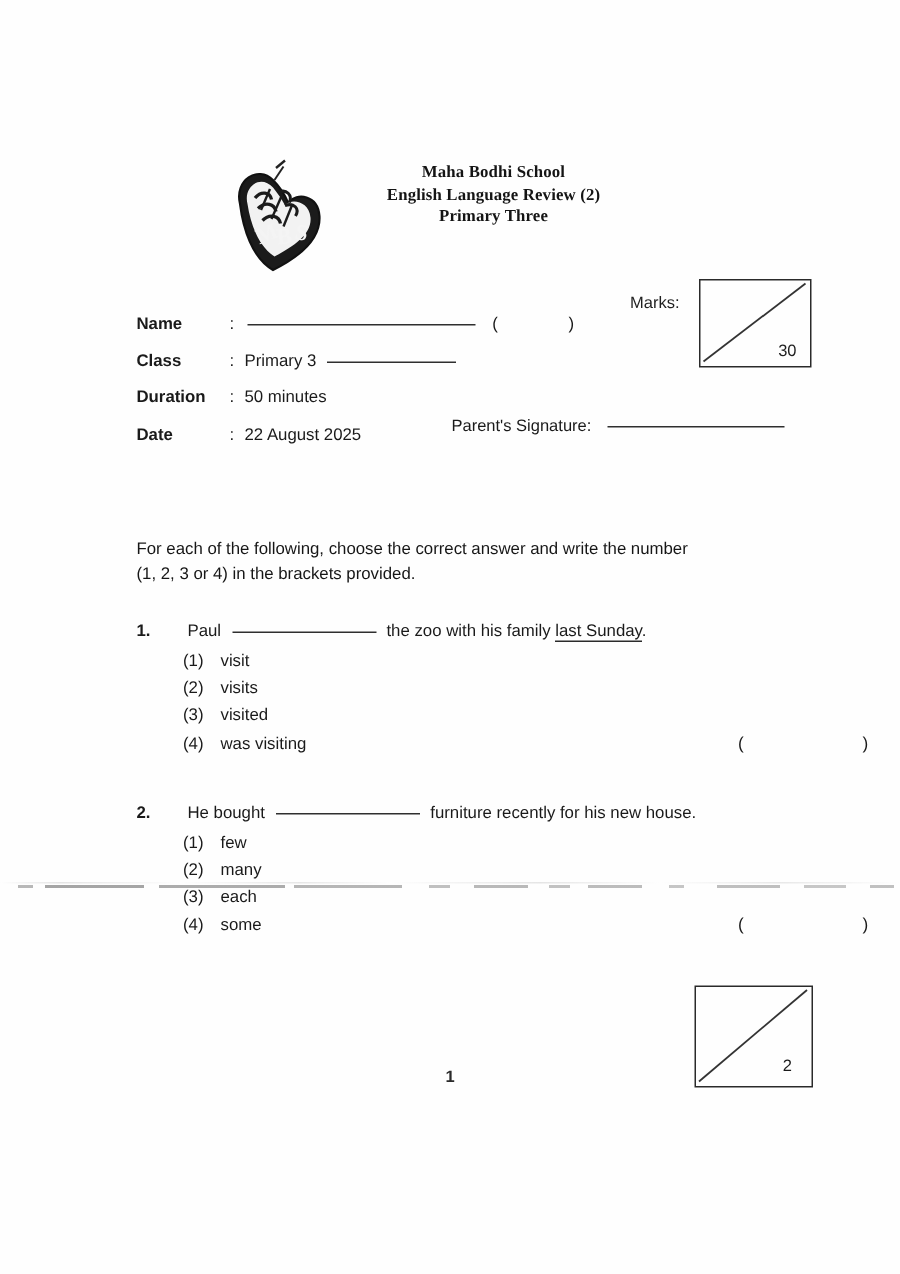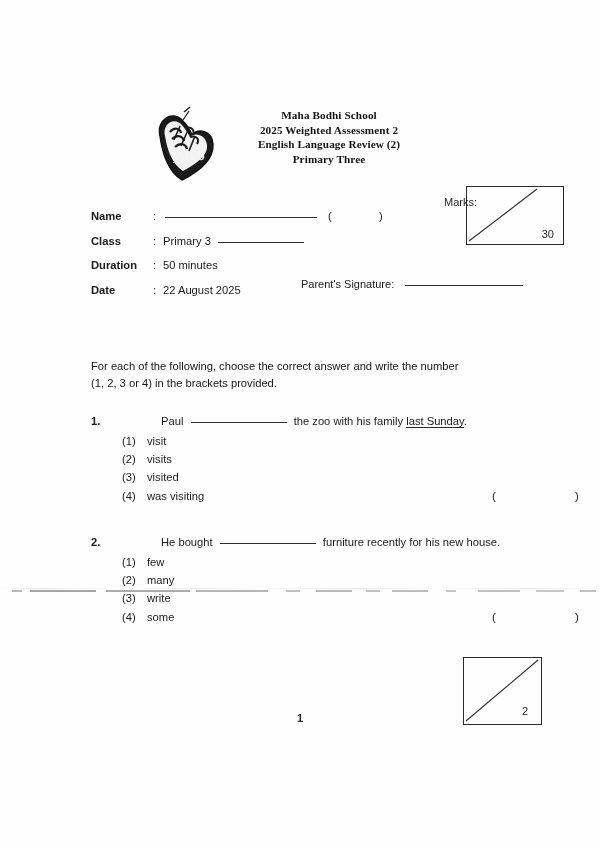--- a/index.html
+++ b/index.html
@@ -56,27 +56,26 @@
     color: #141414;
   }
 
   
   .marks-label {
     position: absolute;
     left: 420px;
     top: 196px;
     font-size: 11px;
     color: #1f1f1f;
-    margin-left: 24px;
   }
   .marks-box {
     position: absolute;
     left: 466px;
     top: 186px;
-    width: 98px;
+    width: 75px;
     height: 59px;
     border: 1.6px solid #2a2a2a;
     box-sizing: border-box;
   }
   .marks-box .diag, .page-box .diag {
     position: absolute;
     inset: 0;
   }
   .marks-box .num {
     position: absolute;
@@ -165,21 +164,21 @@
 
   .qhead {
     display: flex;
     align-items: baseline;
   }
   .qnum {
     width: 34px;
     flex: 0 0 34px;
     font-weight: bold;
   }
-  .qtext { white-space: nowrap; margin-left: 36px; }
+  .qtext { white-space: nowrap; }
   .r-blank1 { width: 96px; margin: 0 4px; }
   .r-blank2 { width: 96px; margin: 0 4px; }
   .ul { border-bottom: 1.1px solid #2b2b2b; }
 
   .options {
     margin-top: 8px;
     margin-left: 31px;
     position: relative;
   }
   .opt {
@@ -304,21 +303,20 @@
           <path d="M45 30 L39 45" stroke="#1b1b1b" stroke-width="1.6" fill="none"></path>
 
           <text x="23" y="57" font-family="Liberation Serif, serif" font-size="15" font-weight="bold" fill="#f4f4f4" transform="rotate(-22 23 57)">M</text>
           <text x="35" y="57" font-family="Liberation Serif, serif" font-size="15" font-weight="bold" fill="#f4f4f4" transform="rotate(-6 35 57)">B</text>
           <text x="46" y="53" font-family="Liberation Serif, serif" font-size="15" font-weight="bold" fill="#f4f4f4" transform="rotate(12 46 53)">S</text>
         </g>
       </svg>
     </div>
     <div class="titles">
       <div>Maha Bodhi School</div>
-      <div>2025 Weighted Assessment 2</div>
       <div>English Language Review (2)</div>
       <div>Primary Three</div>
     </div>
   </div>
 
   <div class="marks-label">Marks:</div>
   <div class="marks-box">
     <svg class="diag" width="72" height="56" viewBox="0 0 72 56">
       <line x1="2" y1="54" x2="70" y2="2" stroke="#333" stroke-width="1.2"></line>
     </svg>
@@ -408,21 +406,21 @@
       <div class="opt">
         <span class="opt-num">(1)</span>
         <span>few</span>
       </div>
       <div class="opt">
         <span class="opt-num">(2)</span>
         <span>many</span>
       </div>
       <div class="opt">
         <span class="opt-num">(3)</span>
-        <span>write</span>
+        <span>each</span>
       </div>
       <div class="opt">
         <span class="opt-num">(4)</span>
         <span>some</span>
       </div>
       <div class="answer-brk ab2">(  )</div>
     </div>
   </div>
 
   <div class="scanline2"></div>

